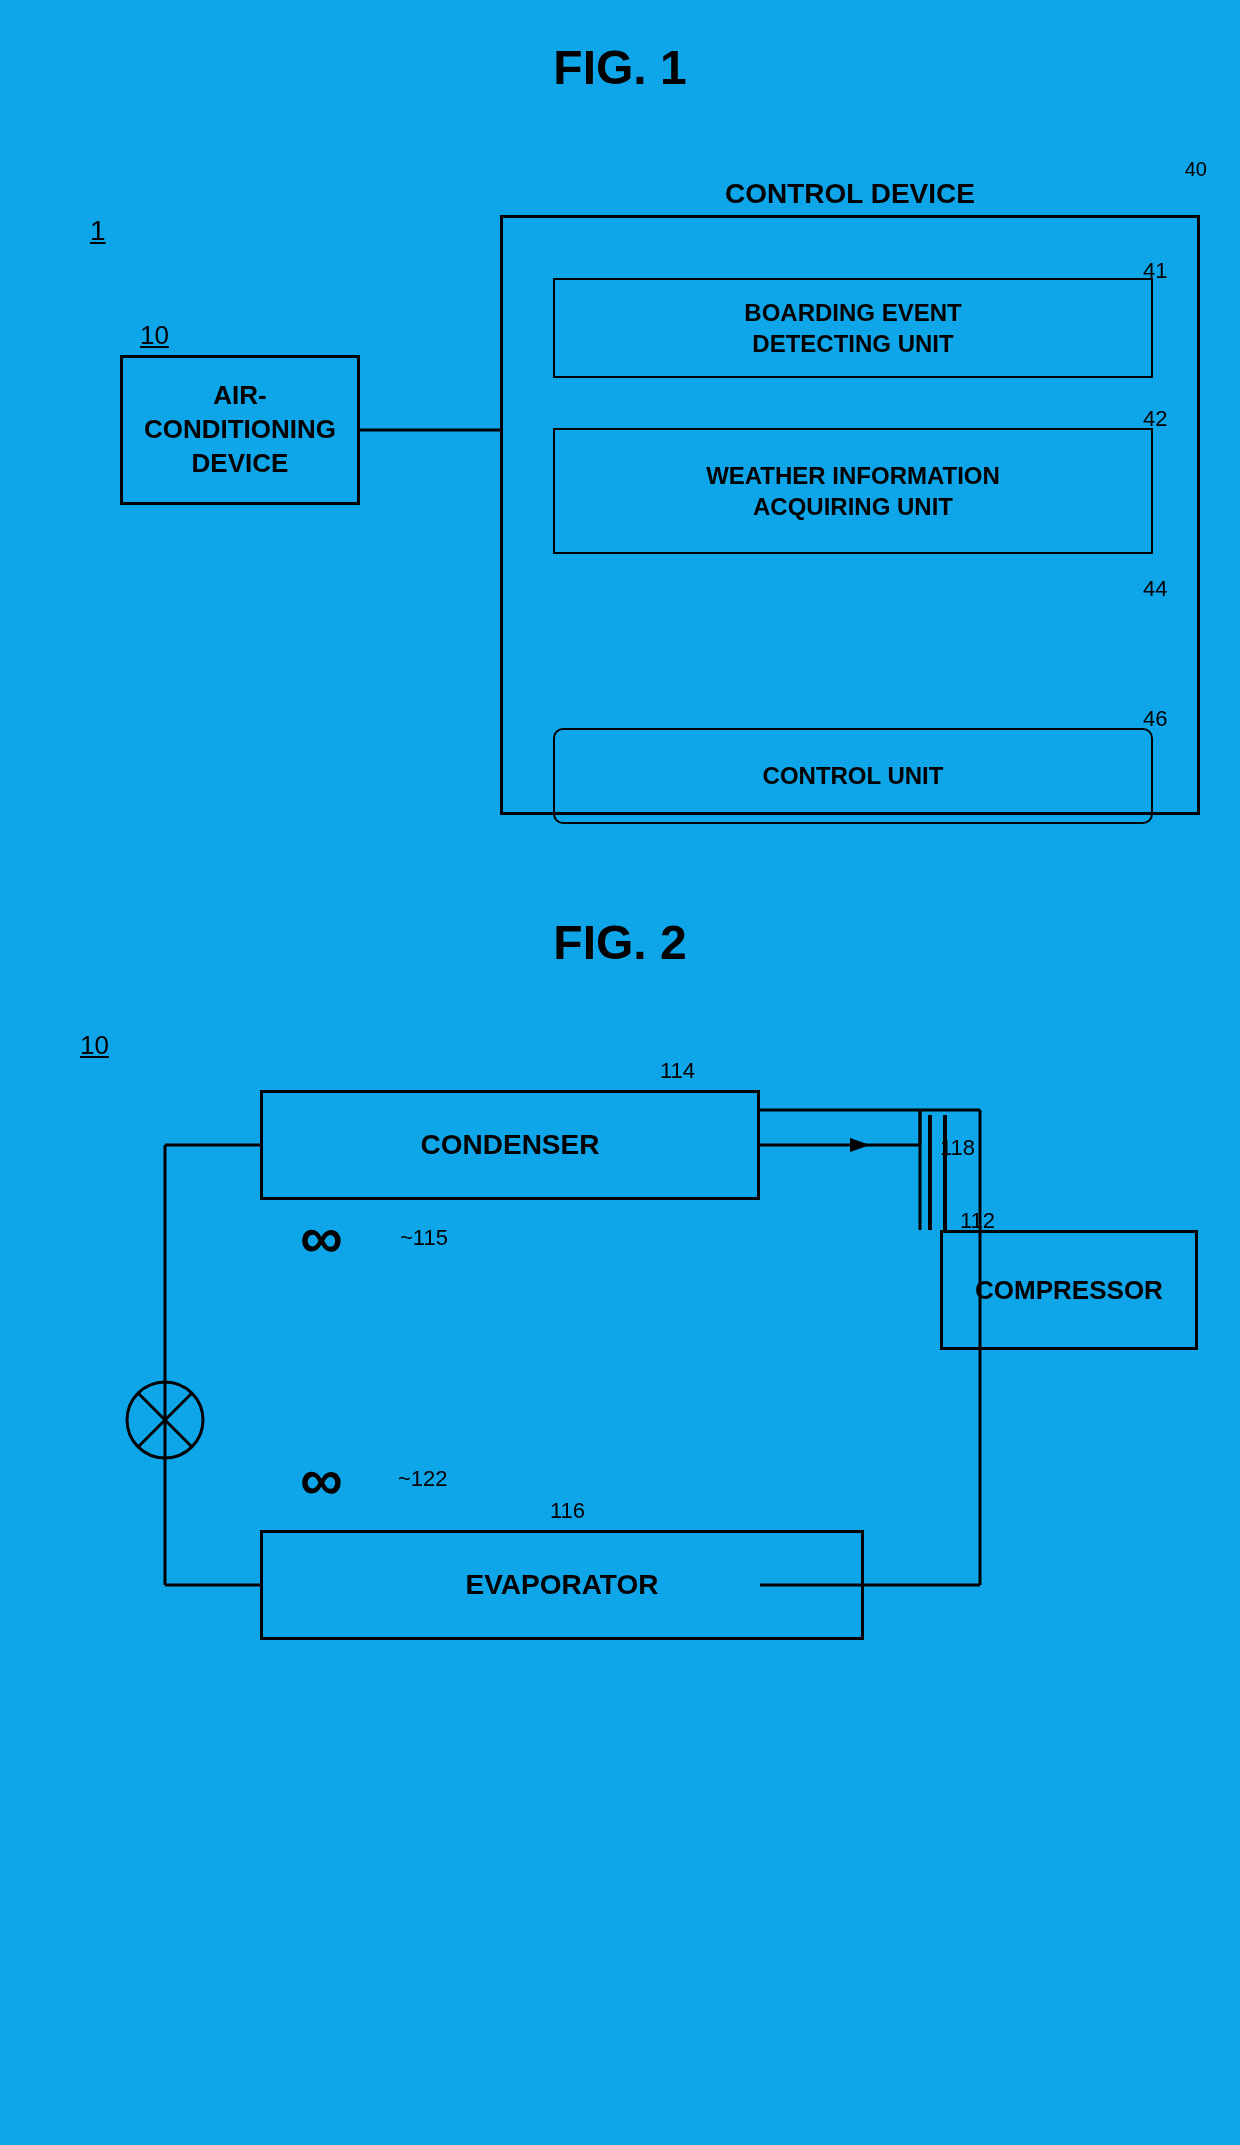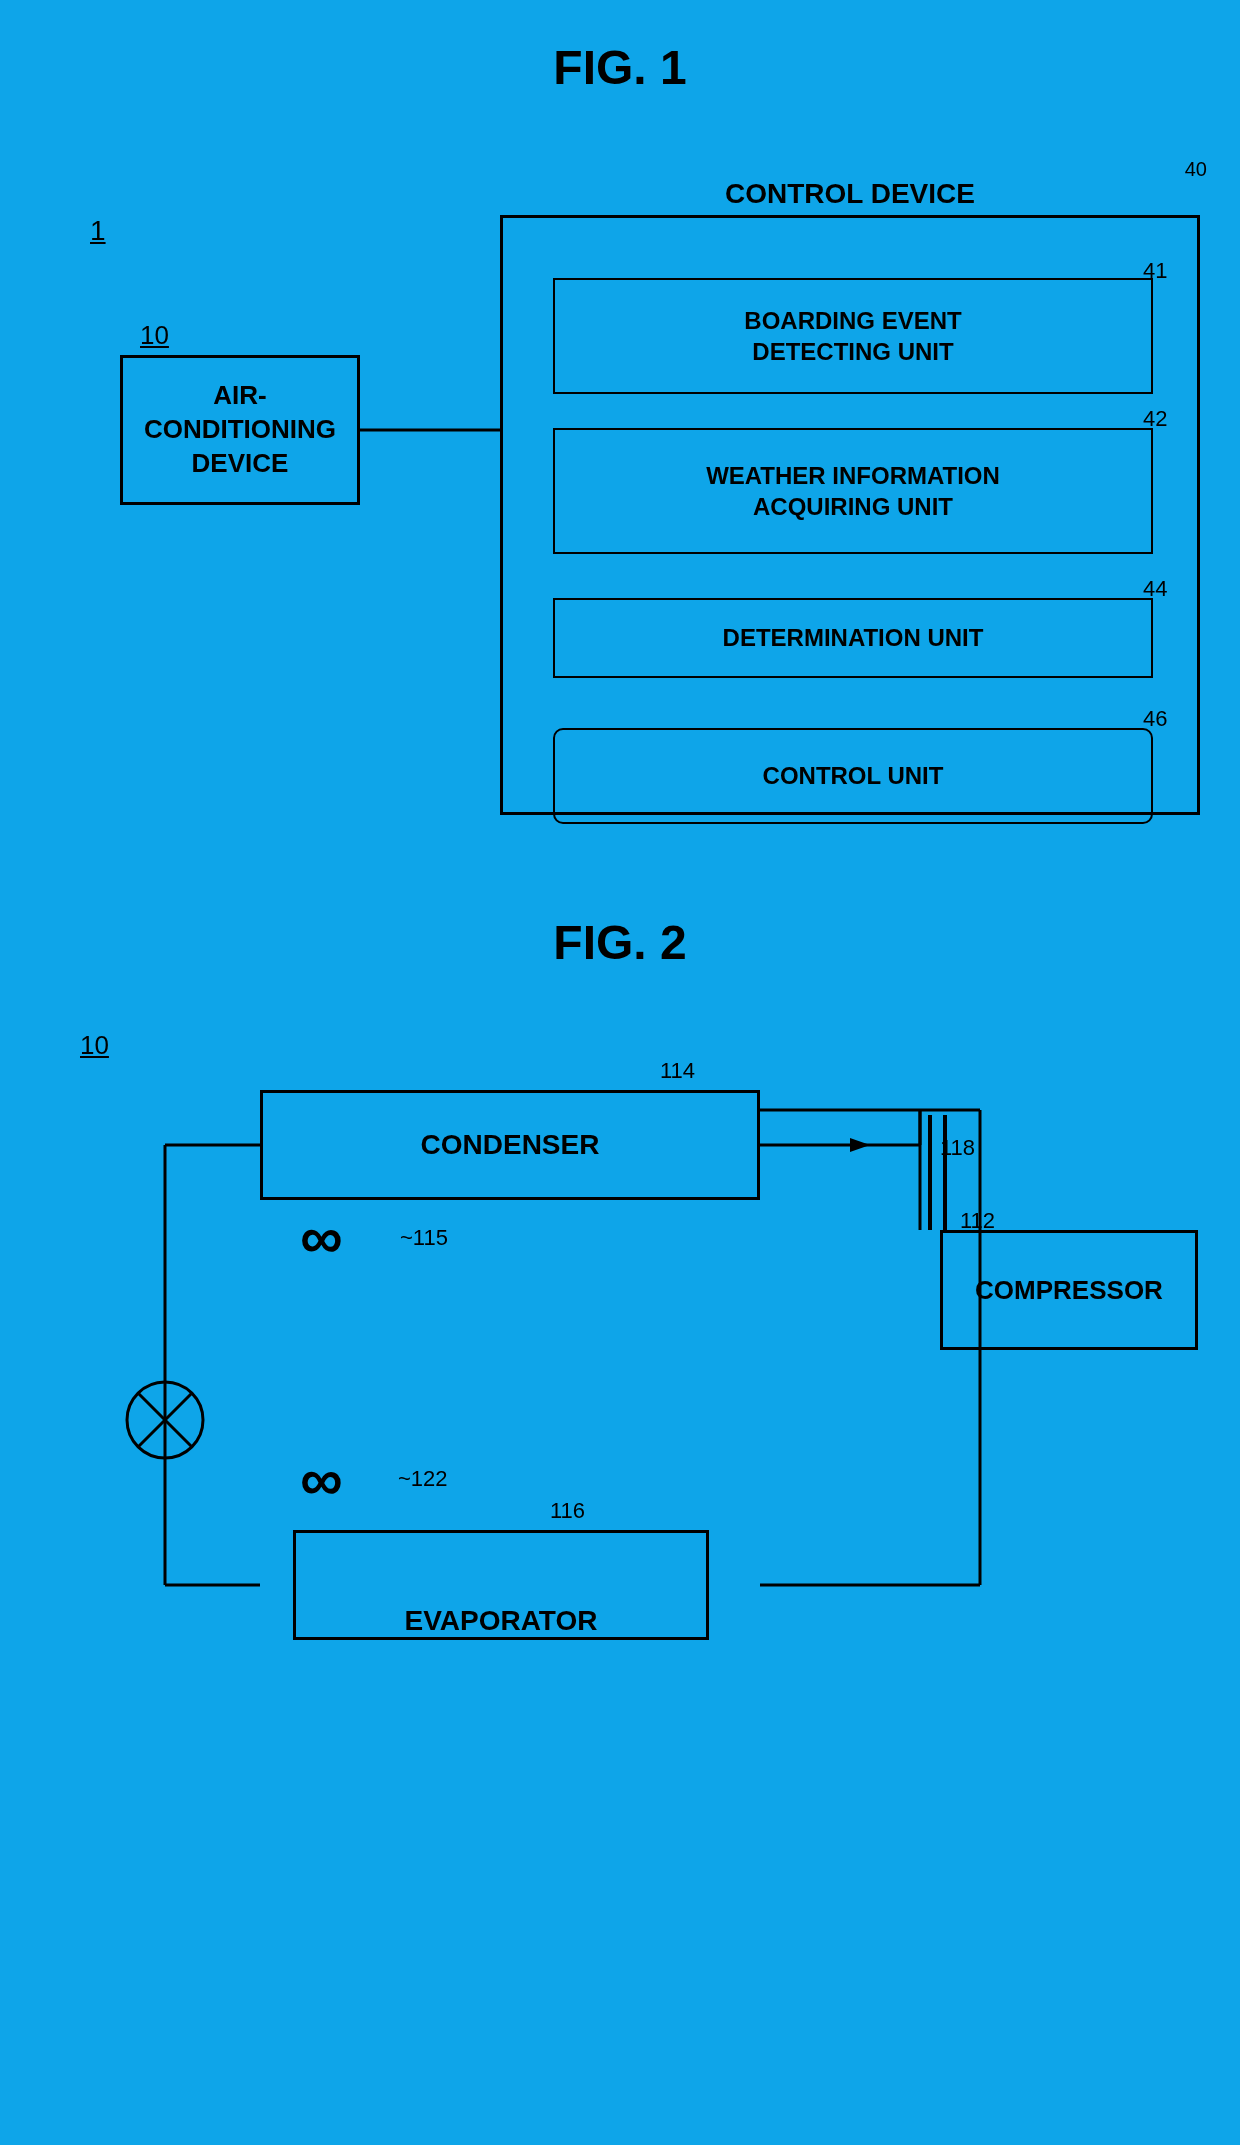--- a/index.html
+++ b/index.html
@@ -106,21 +106,21 @@
       align-items: center;
       justify-content: center;
       text-align: center;
       font-size: 24px;
       font-weight: bold;
       line-height: 1.3;
     }
 
     .box-41 {
       top: 60px;
-      height: 116px;
+      height: 100px;
     }
 
     .box-42 {
       top: 210px;
       height: 126px;
     }
 
     .box-44 {
       top: 380px;
       height: 80px;
@@ -207,29 +207,28 @@
       left: 900px;
       top: 178px;
       font-size: 22px;
     }
 
     
     .evaporator-box {
       position: absolute;
       left: 200px;
       top: 500px;
-      width: 416px;
+      width: 604px;
       height: 110px;
       border: 3px solid #000;
       display: flex;
-      align-items: flex-end;
+      align-items: center;
       justify-content: center;
       font-size: 28px;
       font-weight: bold;
-      margin-left: 33px;
     }
 
     .label-116 {
       position: absolute;
       left: 490px;
       top: 468px;
       font-size: 22px;
     }
 
     
@@ -311,23 +310,20 @@
       <div class="inner-box box-41">
         <span>BOARDING EVENT<br>DETECTING UNIT</span>
       </div>
       <div class="inner-label lbl-41">41</div>
 
       <div class="inner-box box-42">
         <span>WEATHER INFORMATION<br>ACQUIRING UNIT</span>
       </div>
       <div class="inner-label lbl-42">42</div>
 
-      <div class="inner-box box-44">
-        <span>DETERMINATION UNIT</span>
-      </div>
       <div class="inner-label lbl-44">44</div>
 
       <div class="inner-box box-46">
         <span>CONTROL UNIT</span>
       </div>
       <div class="inner-label lbl-46">46</div>
     </div>
 
   </div>
 

